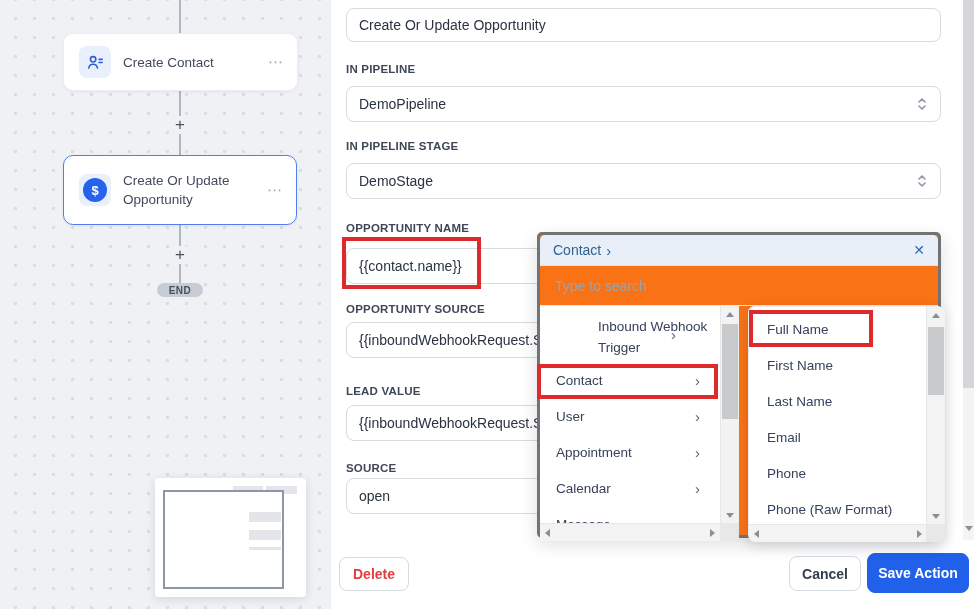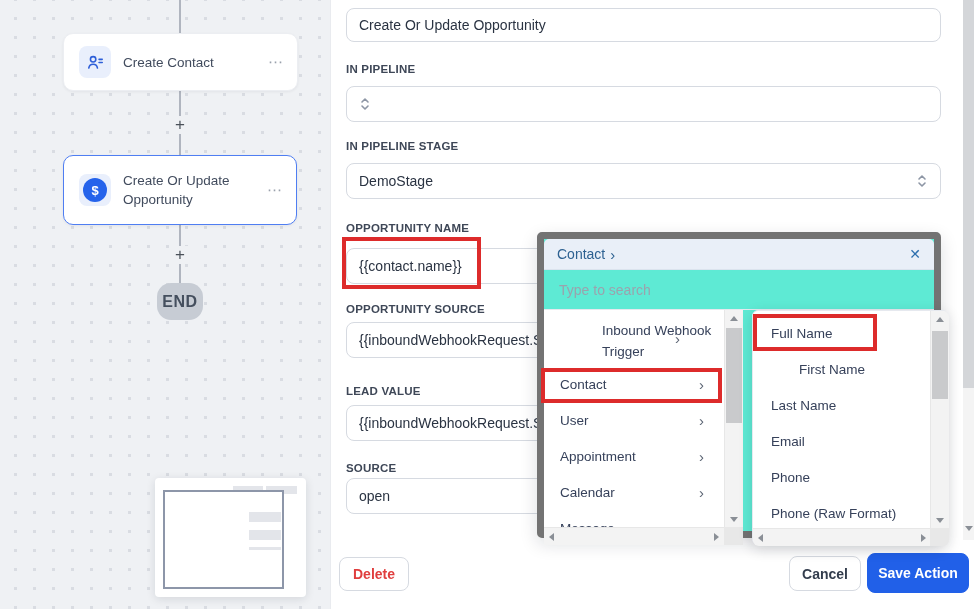--- a/index.html
+++ b/index.html
@@ -18,22 +18,22 @@
   .node-icon{width:32px;height:32px;border-radius:8px;background:#e9effc;margin-left:15px;
     display:flex;align-items:center;justify-content:center;flex:0 0 auto;}
   .node-title{margin-left:12px;font-size:13.5px;color:#414b5d;line-height:19px;width:128px;}
   .node-more{position:absolute;right:13px;top:50%;transform:translateY(-50%);
     color:#9aa1ac;font-size:15px;letter-spacing:1px;cursor:pointer;}
   .dollar-circle{width:24px;height:24px;border-radius:50%;background:#2563eb;color:#fff;
     display:flex;align-items:center;justify-content:center;font-size:13px;font-weight:700;}
   .plus-btn{position:absolute;left:171px;width:18px;height:18px;background:#eff1f4;
     display:flex;align-items:center;justify-content:center;color:#4a5159;font-size:17px;
     font-weight:400;cursor:pointer;}
-  .end-pill{position:absolute;left:157px;top:283px;width:46px;height:37px;border-radius:14px;
-    background:#c7ccd4;color:#454f5e;font-size:16px;font-weight:600;letter-spacing:.5px;
+  .end-pill{position:absolute;left:157px;top:283px;width:46px;height:14px;border-radius:14px;
+    background:#c7ccd4;color:#454f5e;font-size:10px;font-weight:600;letter-spacing:.5px;
     display:flex;align-items:center;justify-content:center;}
   .minimap{position:absolute;left:155px;top:478px;width:151px;height:119px;background:#fff;
     border-radius:4px;box-shadow:0 2px 10px rgba(16,24,40,.12);cursor:pointer;}
   .minimap-rect{position:absolute;left:8px;top:12px;width:121px;height:99px;border:2px solid #8d96a9;background:#fff;}
   .mm-bar{position:absolute;background:#e3e5ea;}
 
   
   .panel{position:absolute;left:330px;top:0;width:644px;height:609px;background:#fff;border-left:1px solid #e9ebef;}
   .text-input{position:absolute;left:15px;width:595px;height:36px;border:1px solid #d6dae1;border-radius:8px;
     padding:0 12px;font-size:14px;color:#2a3342;background:#fff;outline:none;}
@@ -54,22 +54,22 @@
   .main-scroll{position:absolute;left:632px;top:0;width:12px;height:540px;background:#f4f4f4;}
   .main-scroll .thumb{position:absolute;left:0;top:0;width:12px;height:388px;background:#d4d6d9;}
   .tri{width:0;height:0;}
   .tri-down{border-left:4px solid transparent;border-right:4px solid transparent;border-top:5px solid #8a8f96;}
   .tri-up{border-left:4px solid transparent;border-right:4px solid transparent;border-bottom:5px solid #8a8f96;}
   .tri-left{border-top:4px solid transparent;border-bottom:4px solid transparent;border-right:5px solid #8a8f96;}
   .tri-right{border-top:4px solid transparent;border-bottom:4px solid transparent;border-left:5px solid #8a8f96;}
   .main-scroll .arrow{position:absolute;left:2px;top:526px;}
 
   
-  .popup{position:absolute;left:206px;top:232px;width:404px;height:306px;background:#5eead4;
-    border:7px solid #737373;border-radius:5px;box-shadow:0 6px 18px rgba(16,24,40,.14);}
+  .popup{position:absolute;left:206px;top:232px;width:404px;height:306px;background:#f97316;
+    border:3px solid #737373;border-radius:5px;box-shadow:0 6px 18px rgba(16,24,40,.14);}
   .popup-header{height:31px;background:#e9eff8;border-radius:5px 5px 0 0;display:flex;align-items:center;
     padding:0 13px;border-bottom:1px solid #dbe3ee;}
   .crumb{font-size:14px;color:#2d6191;cursor:pointer;}
   .crumb-chev{font-size:15px;color:#2d6191;margin-left:5px;cursor:pointer;}
   .popup-close{margin-left:auto;color:#2d6fae;font-size:14px;cursor:pointer;line-height:1;}
   .popup-search{height:40px;border-bottom:1px solid #e6e9ee;display:flex;align-items:center;padding:0 13px;}
   .popup-search input{border:none;outline:none;font-size:14px;color:#2a3342;width:100%;background:transparent;}
   .popup-search input::placeholder{color:#9aa3ad;}
   .popup-body{position:relative;height:235px;}
   .cat-list{position:absolute;left:0;top:0;width:180px;height:217px;overflow:hidden;background:#fff;}
@@ -140,20 +140,21 @@
       <div class="mm-bar" style="left:94px;top:69px;width:32px;height:3px;"></div>
     </div>
   </div>
 
   <div class="panel">
 
     <input class="text-input" style="top: 8px; height: 34px;" value="Create Or Update Opportunity">
 
     <div class="field-label" style="top:63px;">IN PIPELINE</div>
     <div class="select" style="top:86px;">
+      <span class="select-value">DemoPipeline</span>
       <svg class="stepper" width="12" height="16" viewBox="0 0 12 16" fill="none" stroke="#8d96a5" stroke-width="1.6" stroke-linecap="round" stroke-linejoin="round">
         <path d="M3 6l3-3 3 3"></path>
           <path d="M3 10l3 3 3-3"></path>
       </svg>
     </div>
 
     <div class="field-label" style="top:140px;">IN PIPELINE STAGE</div>
     <div class="select" style="top:163px;gap:40px;">
       <span class="select-value">DemoStage</span>
       <svg class="stepper" width="12" height="16" viewBox="0 0 12 16" fill="none" stroke="#8d96a5" stroke-width="1.6" stroke-linecap="round" stroke-linejoin="round">
@@ -233,21 +234,21 @@
 
         <div class="hscroll" style="left:0;width:180px;">
           <div class="tri tri-left"></div>
           <div class="tri tri-right"></div>
         </div>
         <div class="scroll-corner" style="left:180px;"></div>
 
         <div class="submenu">
           <div class="sub-list">
             <div class="sub-row" style="top:4px;">Full Name</div>
-            <div class="sub-row" style="top:40px;margin-left:28px;">First Name</div>
+            <div class="sub-row" style="top:40px;">First Name</div>
             <div class="sub-row" style="top:76px;">Last Name</div>
             <div class="sub-row" style="top:112px;">Email</div>
             <div class="sub-row" style="top:184px;">Phone (Raw Format)</div>
             <div class="sub-row" style="top:148px;">Phone</div>
           </div>
           <div class="vscroll">
             <div class="btn" style="top:0;">
                 <div class="tri tri-up"></div>
               </div>
             <div class="thumb" style="top:20px;height:68px;"></div>

